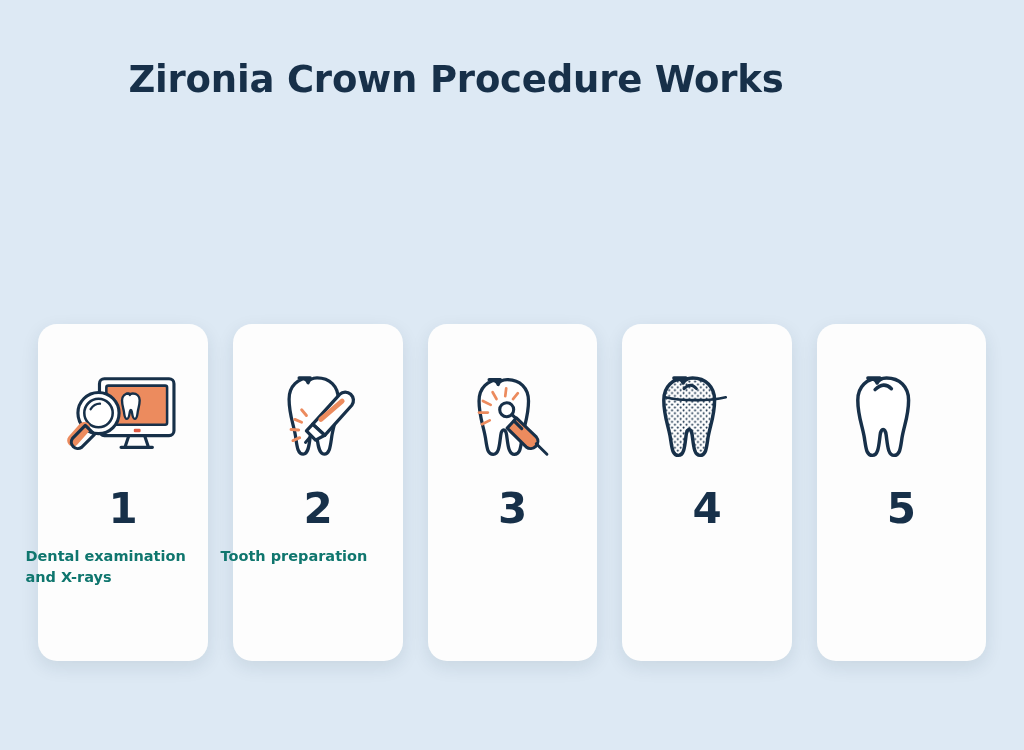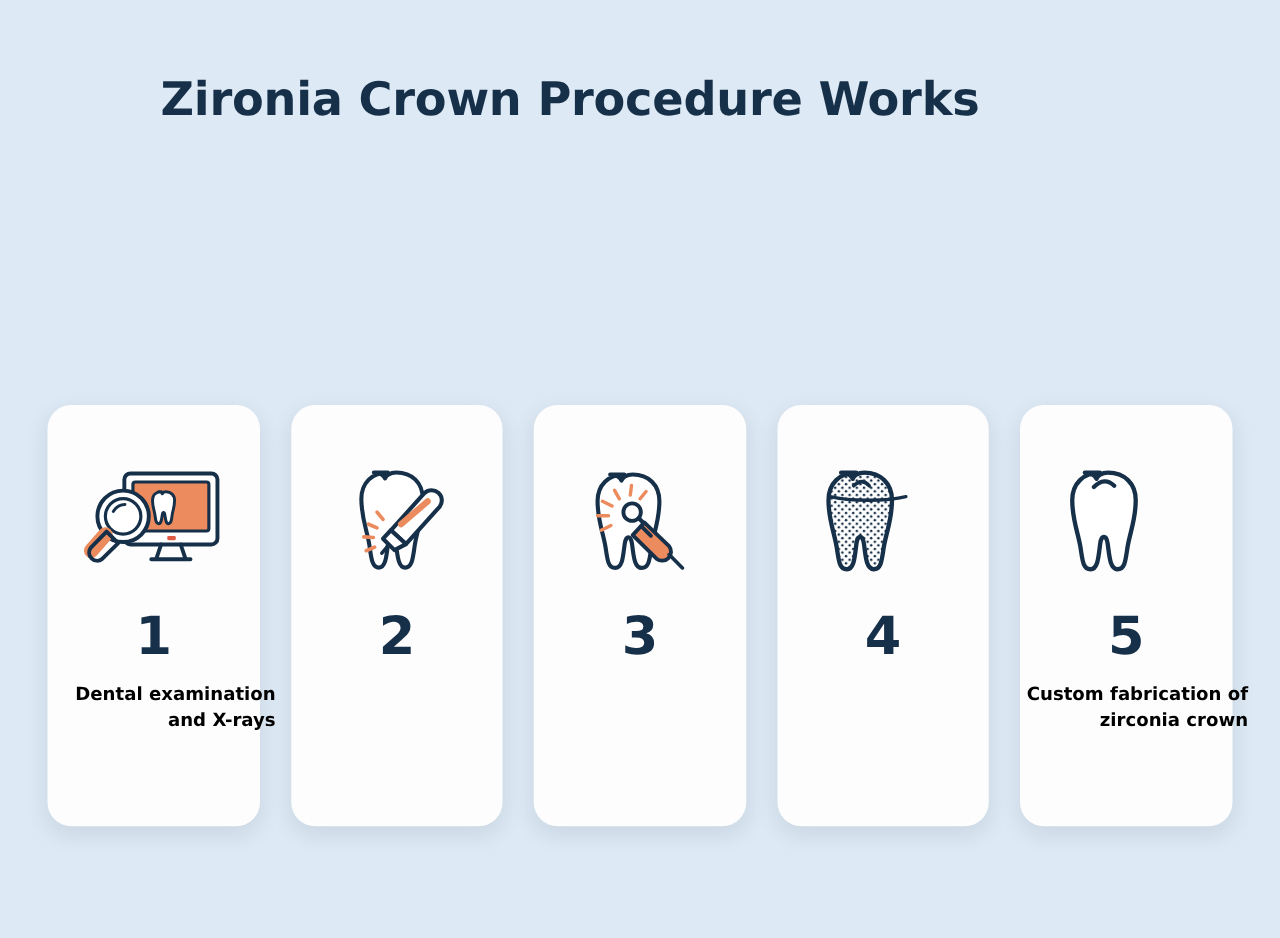--- a/index.html
+++ b/index.html
@@ -78,22 +78,22 @@
     font-size: 42px;
     font-weight: 700;
     color: #173049;
     line-height: 1;
     font-family: "DejaVu Sans", "Liberation Sans", sans-serif;
   }
   .step-label {
     margin-top: 16px;
     font-size: 14.5px;
     font-weight: 700;
-    color: #000000;
-    text-align: right;
+    color: #0f766e;
+    text-align: left;
     line-height: 1.45;
     width: 195px;
     font-family: "DejaVu Sans", "Liberation Sans", sans-serif;
   }
 </style>
 </head>
 <body>
 
 <div class="canvas">
 
@@ -163,20 +163,21 @@
             <path d="M47.5 70.5 L42 77" stroke-width="3"></path>
 
             <path d="M38 56 L31 53" stroke="#ec8b5e" stroke-width="3"></path>
             <path d="M35 64 L27 63.5" stroke="#ec8b5e" stroke-width="3"></path>
             <path d="M36 72 L29 75" stroke="#ec8b5e" stroke-width="3"></path>
             <path d="M43 49 L38 43" stroke="#ec8b5e" stroke-width="3"></path>
           </g>
         </svg>
       </div>
       <div class="step-number">2</div>
+      <div class="step-label">Tooth preparation</div>
     </div>
 
     <div class="card">
       <div class="icon-wrap">
         <svg viewBox="0 0 110 100" width="108" height="97">
           <g fill="none" stroke="#173049" stroke-width="3.4" stroke-linecap="round" stroke-linejoin="round">
 
             <path d="M32 12 c-13 0 -22 8.5 -22 22 c0 16 4.6 25.5 6.6 38 c1.6 10.5 2 17 8 17
                      c6.2 0 6.4 -10 7.8 -20 c1 -7 5 -7 6 0 c1.4 10 1.8 20 8 20 c6 0 6.4 -6.5 8 -17
                      c2 -12.5 6.6 -22 6.6 -38 c0 -13.5 -9 -22 -22 -22 c-5.5 0 -8.6 2.8 -9.3 5
@@ -246,17 +247,16 @@
           <g fill="#ffffff" stroke="#173049" stroke-width="3.6" stroke-linecap="round" stroke-linejoin="round">
             <path d="M28 10 c-13.5 0 -23 9 -23 23 c0 16.5 4.8 26.5 6.9 39.5 c1.7 11 2.1 18 8.3 18
                      c6.4 0 6.7 -11 8.1 -21.5 c1 -7.3 5.2 -7.3 6.2 0 c1.5 10.5 1.8 21.5 8.2 21.5
                      c6.2 0 6.6 -7 8.3 -18 c2.1 -13 6.9 -23 6.9 -39.5 c0 -14 -9.5 -23 -23 -23
                      c-5.7 0 -9 2.9 -9.7 5.2 c-0.8 -2.3 -4.1 -5.2 -9.7 -5.2 z"></path>
             <path d="M23 22 q9 -9 17 -1" fill="none"></path>
           </g>
         </svg>
       </div>
       <div class="step-number">5</div>
-      <div class="step-label">Custom fabrication of zirconia crown</div>
     </div>
 
   </div>
 </div>
 
 </body></html>

